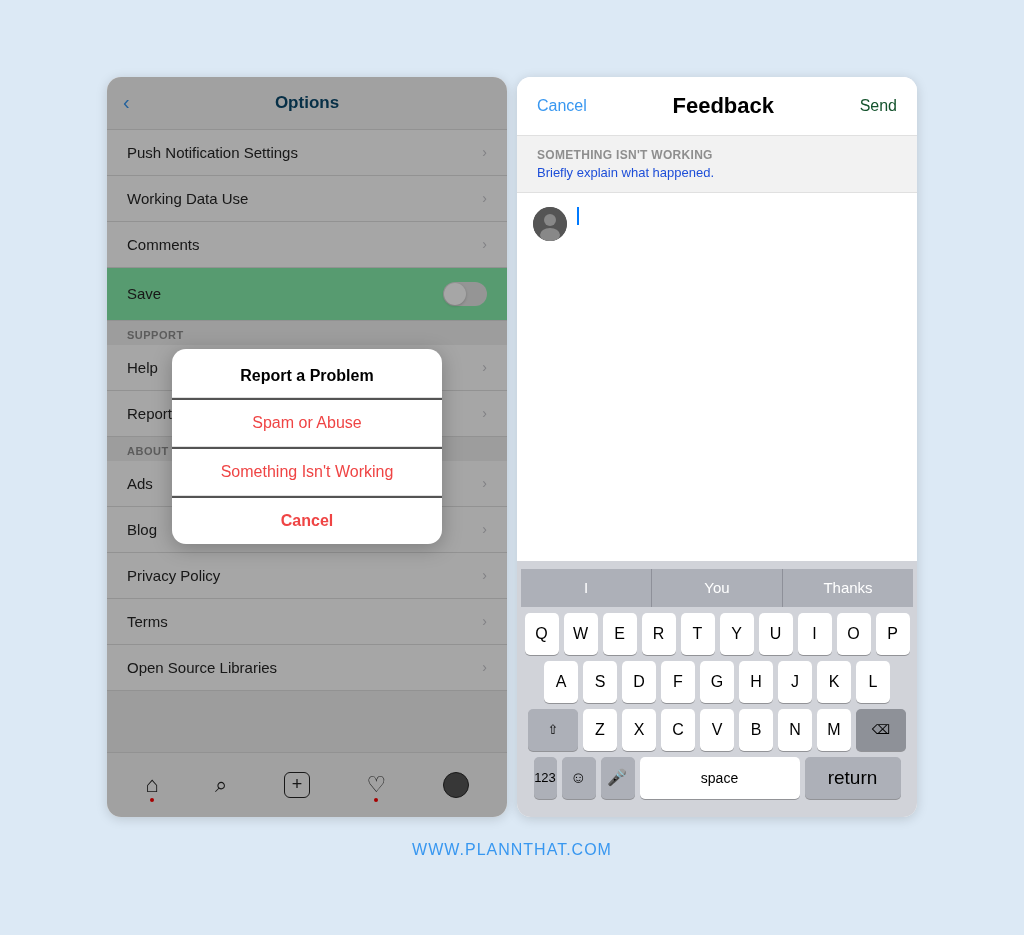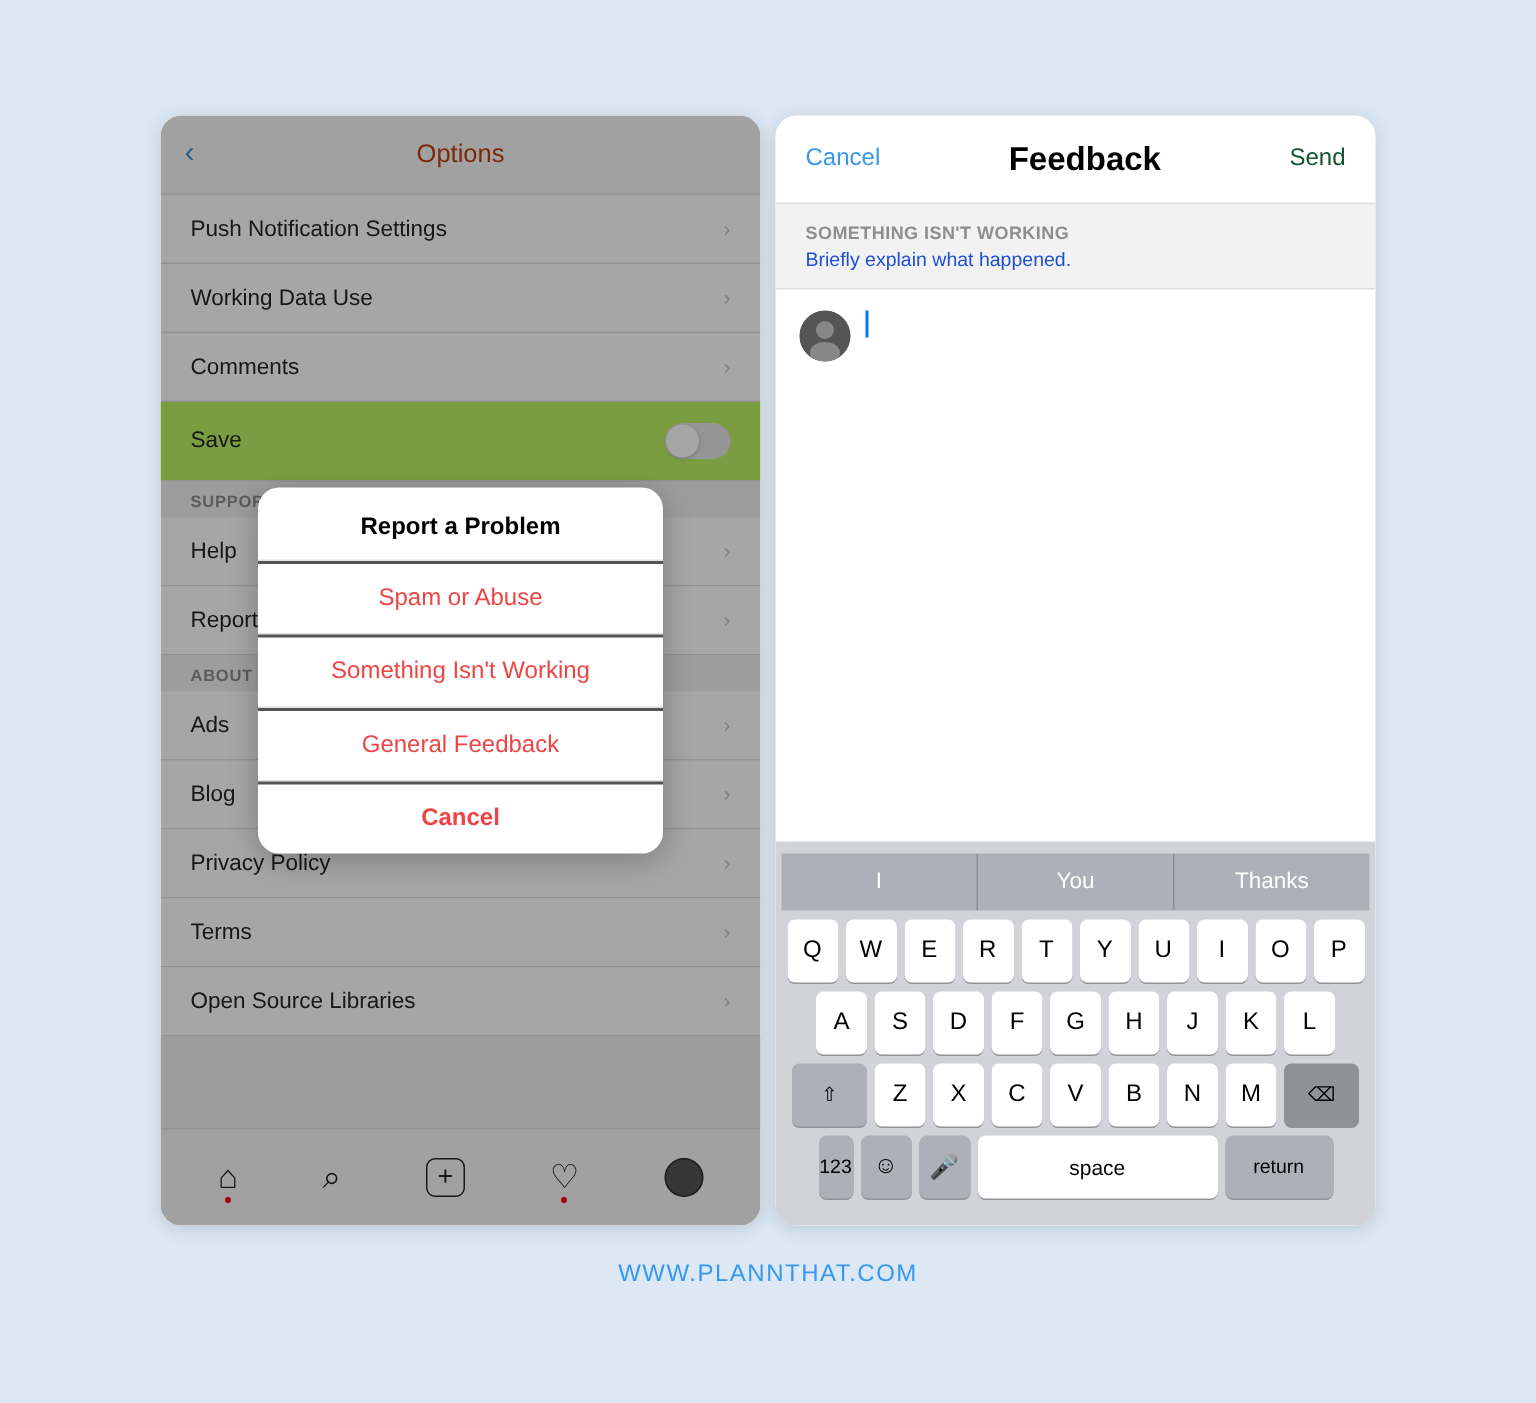--- a/index.html
+++ b/index.html
@@ -38,22 +38,22 @@
       position: relative;
     }
     .left-header .back-btn {
       position: absolute;
       left: 16px;
       color: #3897f0;
       font-size: 20px;
     }
     .left-header .title {
       font-size: 17px;
-      font-weight: 400;
-      color: #c2410c;
+      font-weight: 700;
+      color: #0c4a6e;
     }
     .left-list {
       background: #f8f8f8;
     }
     .list-item {
       display: flex;
       align-items: center;
       justify-content: space-between;
       padding: 14px 20px;
       border-bottom: 1px solid #e0e0e0;
@@ -78,21 +78,21 @@
     .list-item .chevron {
       color: #c7c7cc;
       font-size: 14px;
     }
     .toggle-row {
       display: flex;
       align-items: center;
       justify-content: space-between;
       padding: 14px 20px;
       border-bottom: 1px solid #e0e0e0;
-      background: #bef264;
+      background: #86efac;
     }
     .toggle {
       width: 44px;
       height: 24px;
       background: #e5e5e5;
       border-radius: 12px;
       position: relative;
     }
     .toggle::after {
       content: '';
@@ -391,21 +391,20 @@
       <div class="nav-icon">
         <div style="width:26px;height:26px;border-radius:50%;background:#555;border:1.5px solid #262626;"></div>
       </div>
     </div>
 
     <div class="modal-overlay">
       <div class="modal-box">
         <div class="modal-title">Report a Problem</div>
         <button class="modal-option">Spam or Abuse</button>
         <button class="modal-option">Something Isn't Working</button>
-        <button class="modal-option">General Feedback</button>
         <button class="modal-option cancel">Cancel</button>
       </div>
     </div>
   </div>
 
   <div class="phone-right">
 
     <div class="right-header">
       <span class="cancel-btn">Cancel</span>
       <span class="header-title">Feedback</span>
@@ -471,21 +470,21 @@
         <div class="key">N</div>
         <div class="key">M</div>
         <div class="key wide dark-gray">⌫</div>
       </div>
 
       <div class="keyboard-row">
         <div class="key wide gray" style="width:23px;font-size:13px;">123</div>
         <div class="key gray" style="width:34px;font-size:16px;">☺</div>
         <div class="key gray" style="width:34px;font-size:16px;">🎤</div>
         <div class="key space-key gray" style="width:160px;font-size:14px;background:#fff;">space</div>
-        <div class="key return-key" style="width:72px;font-size:13px;background:#adb0b8;">return</div>
+        <div class="key return-key" style="width:96px;font-size:19px;background:#adb0b8;">return</div>
       </div>
     </div>
   </div>
 
 </div>
 
 <div class="footer">
   <span class="footer-text">WWW.PLANNTHAT.COM</span>
 </div>
 

